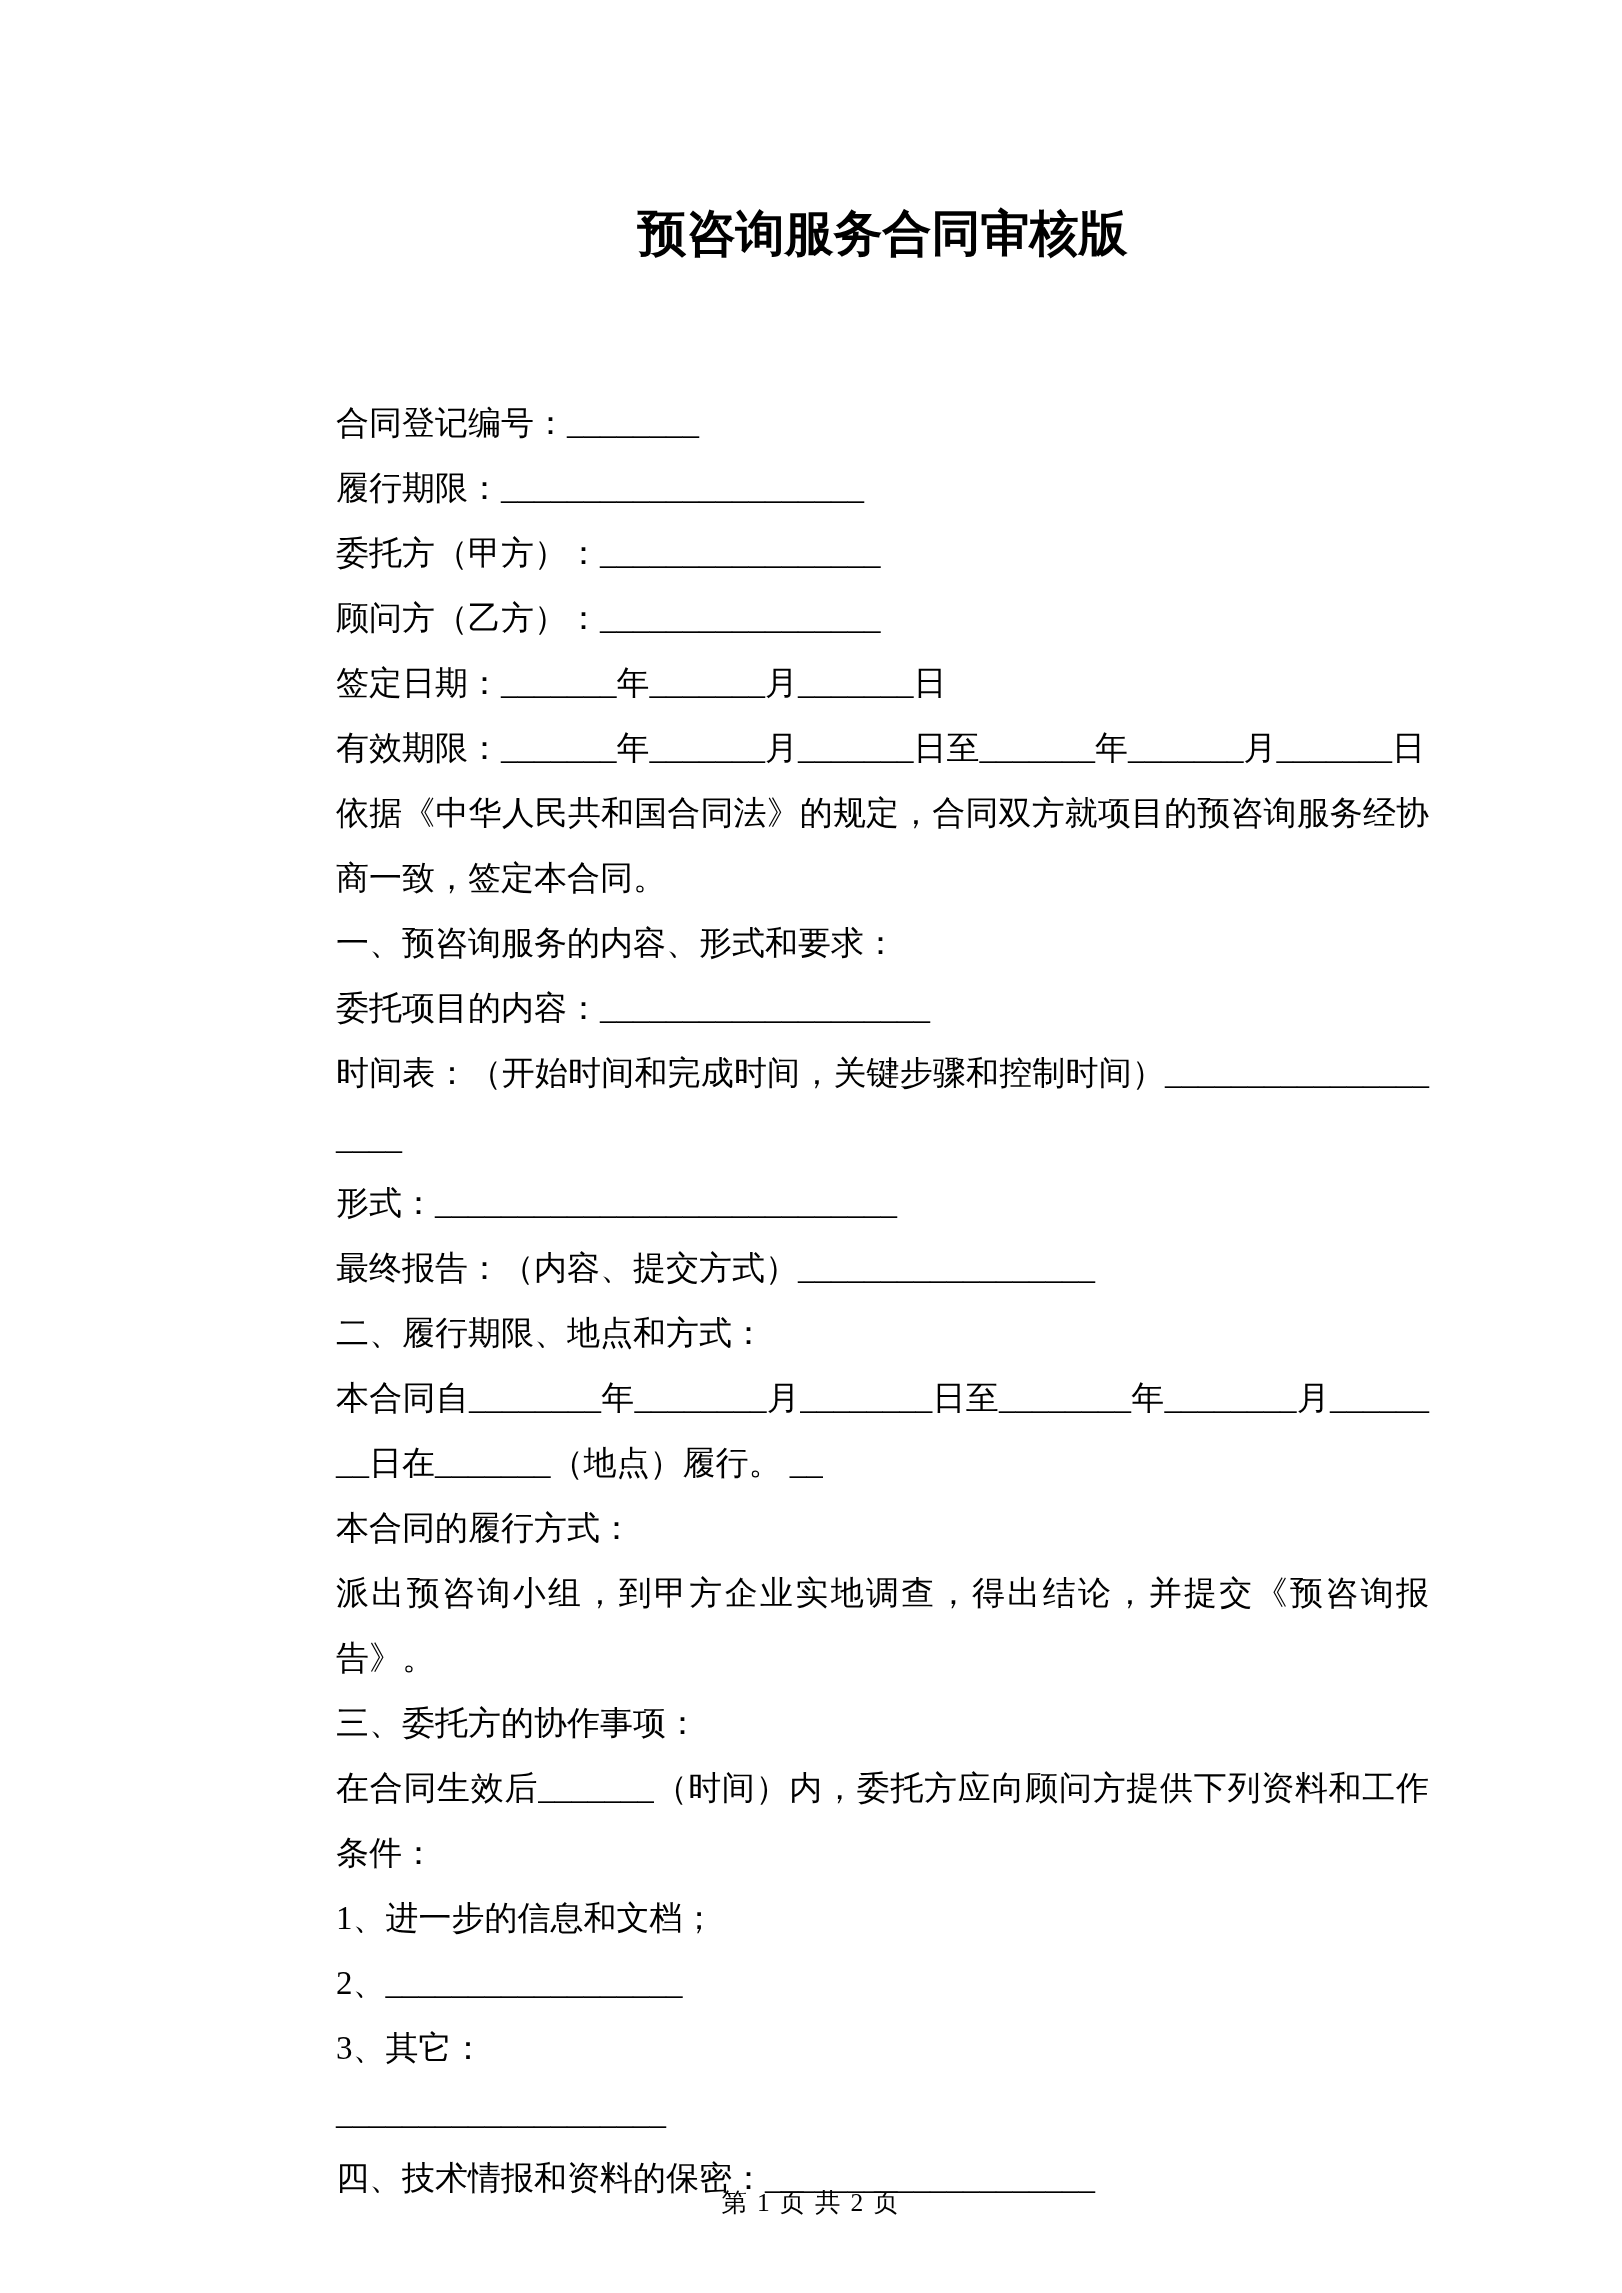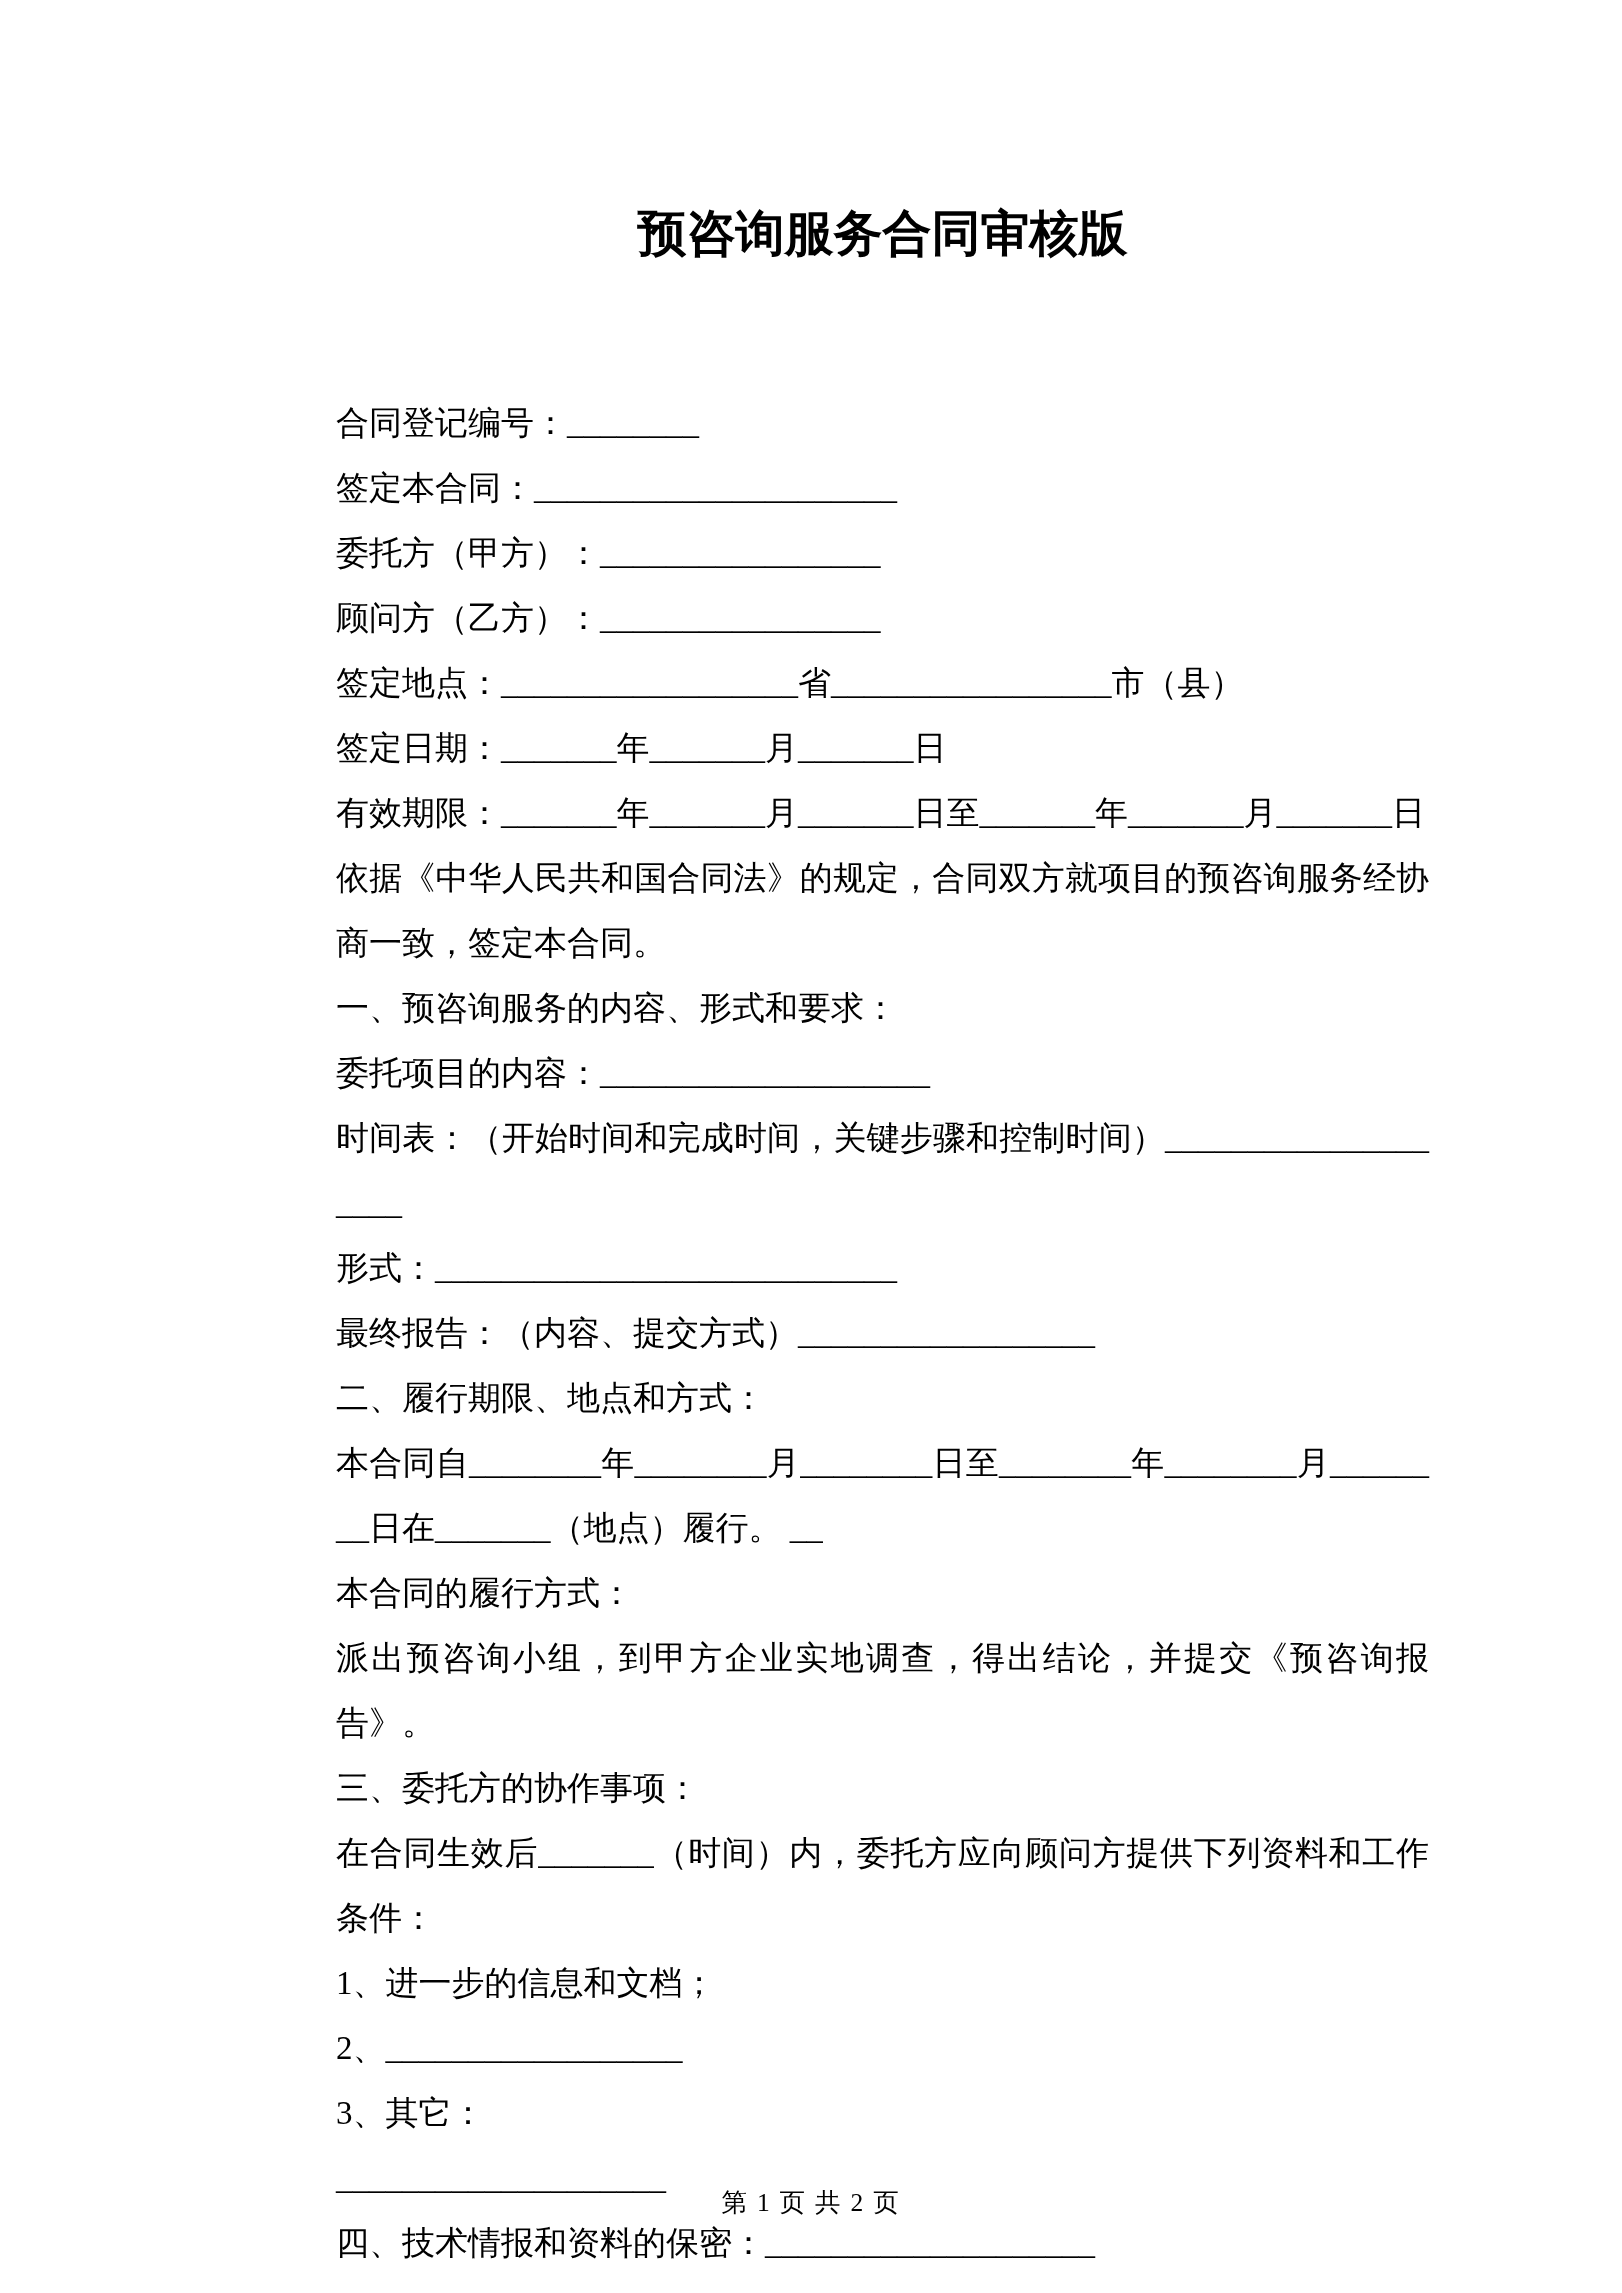--- a/index.html
+++ b/index.html
@@ -48,24 +48,23 @@
 </style>
 </head>
 <body>
 
 <div class="page">
 
   <h1 class="doc-title">预咨询服务合同审核版</h1>
 
   <div class="doc-body">
     <p>合同登记编号：________</p>
-    <p>签定本合同：______________________</p>
+    <p>履行期限：______________________</p>
     <p>委托方（甲方）：_________________</p>
     <p>顾问方（乙方）：_________________</p>
-    <p>签定地点：__________________省_________________市（县）</p>
     <p>签定日期：_______年_______月_______日</p>
     <p>有效期限：_______年_______月_______日至_______年_______月_______日</p>
     <p>依据《中华人民共和国合同法》的规定，合同双方就项目的预咨询服务经协商一致，签定本合同。</p>
     <p>一、预咨询服务的内容、形式和要求：</p>
     <p>委托项目的内容：____________________</p>
     <p>时间表：（开始时间和完成时间，关键步骤和控制时间）____________________</p>
     <p>形式：____________________________</p>
     <p>最终报告：（内容、提交方式）__________________</p>
     <p>二、履行期限、地点和方式：</p>
     <p>本合同自________年________月________日至________年________月________日在_______（地点）履行。 __</p>

